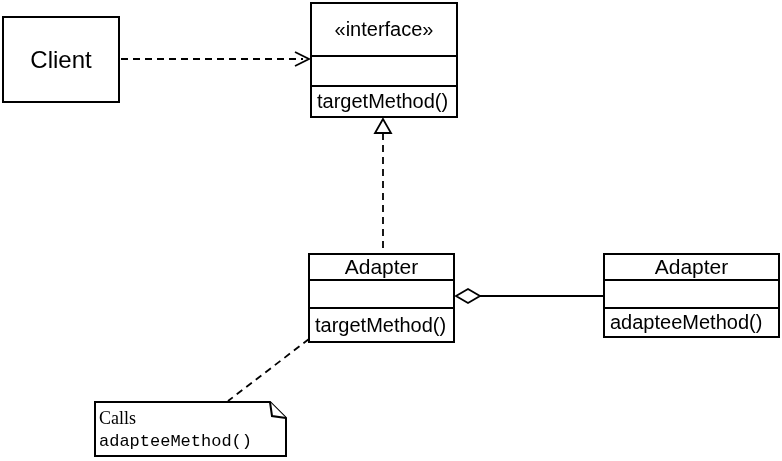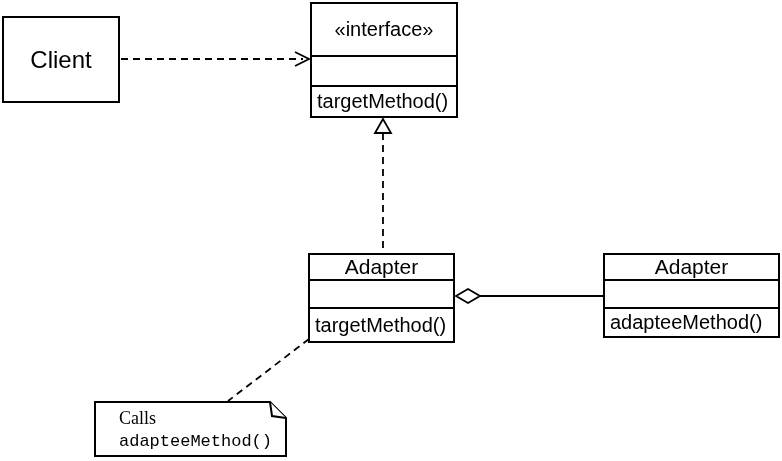--- a/index.html
+++ b/index.html
@@ -71,21 +71,21 @@
   .note-text {
     position: absolute;
     left: 95px;
     top: 402px;
     width: 190px;
     height: 55px;
     z-index: 3;
     display: flex;
     flex-direction: column;
     justify-content: center;
-    padding-left: 24px;
+    padding-left: 4px;
     box-sizing: border-box;
   }
   .note-line-serif {
     font-family: "Liberation Serif", serif;
     font-size: 18px;
     line-height: 24px;
   }
   .note-line-mono {
     font-family: "Liberation Mono", "DejaVu Sans Mono", monospace;
     font-size: 17px;

